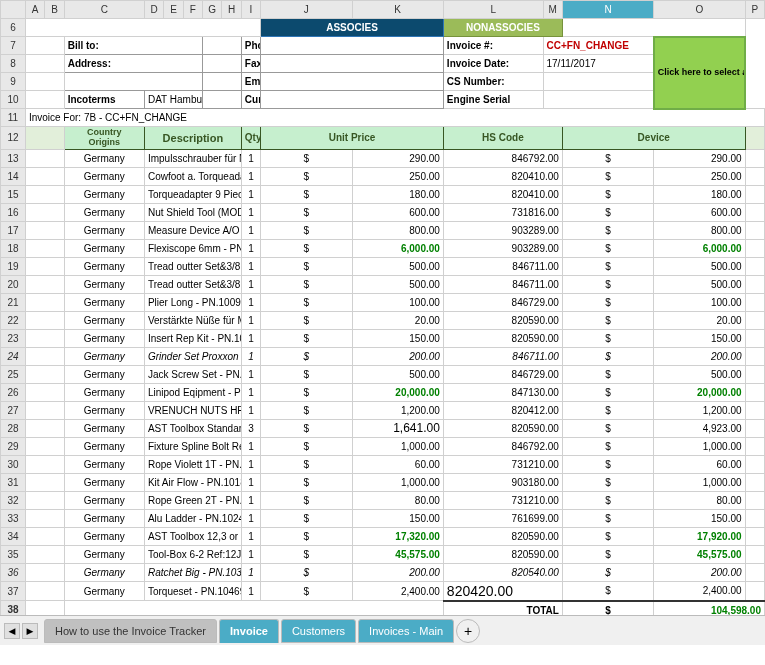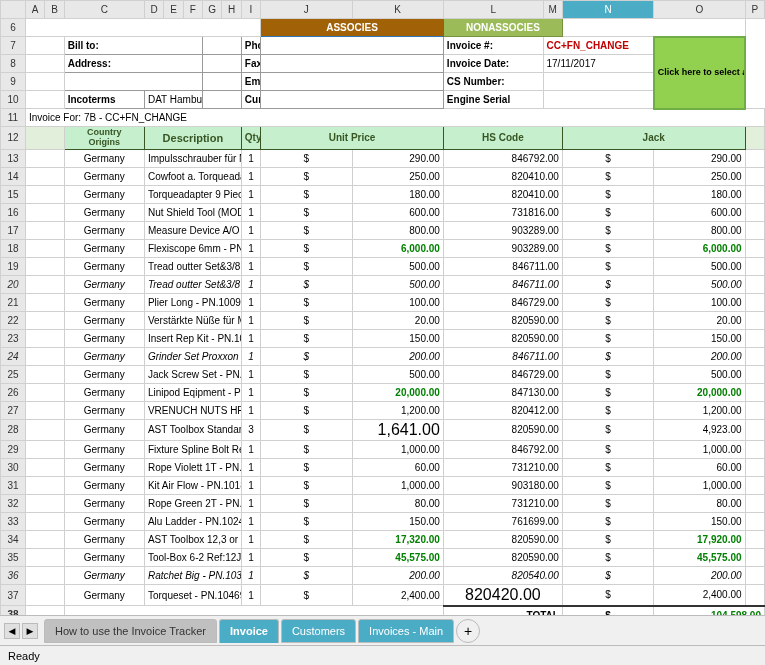--- a/index.html
+++ b/index.html
@@ -142,21 +142,21 @@
           <th class="hdr" style="background:#4bacc6; color:#fff;">N</th>
           <th class="hdr">O</th>
           <th class="hdr">P</th>
         </tr>
       </thead>
       <tbody>
 
         <tr style="height:16px;">
           <td class="rn">6</td>
           <td colspan="9" style="background:#fff;"></td>
-          <td colspan="2" class="assoc-header" style="background:#a16207; color:#fff; text-align:center; font-weight:bold; font-size:10px; border:1px solid #2e75b6;">ASSOCIES</td>
+          <td colspan="2" class="assoc-header" style="background:#0c4a6e; color:#fff; text-align:center; font-weight:bold; font-size:10px; border:1px solid #2e75b6;">ASSOCIES</td>
           <td colspan="2" class="nonassoc-header" style="background:#9bbb59; color:#fff; text-align:center; font-weight:bold; font-size:10px; border:1px solid #76923c;">NONASSOCIES</td>
           <td colspan="2"></td>
         </tr>
 
         <tr style="height:18px;">
           <td class="rn">7</td>
           <td colspan="2" style="background:#fff;"></td>
           <td colspan="4" style="border:1px solid #999; font-weight:bold; font-size:10px;">Bill to:</td>
           <td colspan="2" style="border:1px solid #999;"></td>
           <td style="border:1px solid #999; font-weight:bold;">Phone:</td>
@@ -208,21 +208,21 @@
         </tr>
 
         <tr style="height:20px; background:#e2efda;">
           <td class="rn">12</td>
           <td colspan="2"></td>
           <td class="header-green" style="font-size:9px; line-height:1.1; text-align:center; background:#c6efce; color:#375623; font-weight:bold; border:1px solid #375623;">Country<br>Origins</td>
           <td colspan="5" class="header-green" style="background:#c6efce; color:#375623; font-weight:bold; text-align:center; font-size:11px; border:1px solid #375623;">Description</td>
           <td class="header-green" style="background:#c6efce; color:#375623; font-weight:bold; text-align:center; border:1px solid #375623;">Qty</td>
           <td colspan="2" class="header-green" style="background:#c6efce; color:#375623; font-weight:bold; text-align:center; border:1px solid #375623;">Unit Price</td>
           <td colspan="2" class="header-green" style="background:#c6efce; color:#375623; font-weight:bold; text-align:center; border:1px solid #375623;">HS Code</td>
-          <td colspan="2" class="header-green" style="background:#c6efce; color:#375623; font-weight:bold; text-align:center; border:1px solid #375623;">Jack</td>
+          <td colspan="2" class="header-green" style="background:#c6efce; color:#375623; font-weight:bold; text-align:center; border:1px solid #375623;">Device</td>
           <td></td>
         </tr>
 
         <tr style="height: 18px;">
       <td class="rn">13</td>
       <td colspan="2"></td>
       <td style="border:1px solid #d0d0d0; font-size:10px; text-align:center;">Germany</td>
       <td colspan="5" style="border:1px solid #d0d0d0; font-size:10px;">Impulsschrauber für Mod 6 - PN.1005343</td>
       <td style="border:1px solid #d0d0d0; text-align:center; font-size:10px;">1</td>
       <td style="border:1px solid #d0d0d0; text-align:center; font-size:10px;">$</td>
@@ -303,21 +303,21 @@
       <td style="border:1px solid #d0d0d0; font-size:10px; text-align:center;">Germany</td>
       <td colspan="5" style="border:1px solid #d0d0d0; font-size:10px;">Tread outter Set&amp;3/8 X 32 UNEF_BS - PN.10097</td>
       <td style="border:1px solid #d0d0d0; text-align:center; font-size:10px;">1</td>
       <td style="border:1px solid #d0d0d0; text-align:center; font-size:10px;">$</td>
       <td style="border:1px solid #d0d0d0; text-align:right; font-size:10px; ">500.00</td>
       <td colspan="2" style="border:1px solid #d0d0d0; text-align:right; font-size:10px;">846711.00</td>
       <td style="border:1px solid #d0d0d0; text-align:center; font-size:10px;">$</td>
       <td style="border:1px solid #d0d0d0; text-align:right; font-size:10px; ">500.00</td>
       <td></td>
     </tr>
-          <tr style="height: 18px; font-style: italic;">
+          <tr style="height: 18px;">
       <td class="rn">20</td>
       <td colspan="2"></td>
       <td style="border:1px solid #d0d0d0; font-size:10px; text-align:center;">Germany</td>
       <td colspan="5" style="border:1px solid #d0d0d0; font-size:10px;">Tread outter Set&amp;3/8 X 32 UNEF_BS - PN.10097</td>
       <td style="border:1px solid #d0d0d0; text-align:center; font-size:10px;">1</td>
       <td style="border:1px solid #d0d0d0; text-align:center; font-size:10px;">$</td>
       <td style="border:1px solid #d0d0d0; text-align:right; font-size:10px; ">500.00</td>
       <td colspan="2" style="border:1px solid #d0d0d0; text-align:right; font-size:10px;">846711.00</td>
       <td style="border:1px solid #d0d0d0; text-align:center; font-size:10px;">$</td>
       <td style="border:1px solid #d0d0d0; text-align:right; font-size:10px; ">500.00</td>
@@ -414,21 +414,21 @@
       <td style="border:1px solid #d0d0d0; text-align:right; font-size:10px; ">1,200.00</td>
       <td></td>
     </tr>
           <tr style="height: 18px;">
       <td class="rn">28</td>
       <td colspan="2"></td>
       <td style="border:1px solid #d0d0d0; font-size:10px; text-align:center;">Germany</td>
       <td colspan="5" style="border:1px solid #d0d0d0; font-size:10px;">AST Toolbox Standart - PN.1014936</td>
       <td style="border:1px solid #d0d0d0; text-align:center; font-size:10px;">3</td>
       <td style="border:1px solid #d0d0d0; text-align:center; font-size:10px;">$</td>
-      <td style="border:1px solid #d0d0d0; text-align:right; font-size:16px; ">1,641.00</td>
+      <td style="border:1px solid #d0d0d0; text-align:right; font-size:12px; ">1,641.00</td>
       <td colspan="2" style="border:1px solid #d0d0d0; text-align:right; font-size:10px;">820590.00</td>
       <td style="border:1px solid #d0d0d0; text-align:center; font-size:10px;">$</td>
       <td style="border:1px solid #d0d0d0; text-align:right; font-size:10px; ">4,923.00</td>
       <td></td>
     </tr>
           <tr style="height: 18px;">
       <td class="rn">29</td>
       <td colspan="2"></td>
       <td style="border:1px solid #d0d0d0; font-size:10px; text-align:center;">Germany</td>
       <td colspan="5" style="border:1px solid #d0d0d0; font-size:10px;">Fixture Spline Bolt Remove - PN.1017653</td>
@@ -532,21 +532,21 @@
       <td></td>
     </tr>
           <tr style="height: 18px;">
       <td class="rn">37</td>
       <td colspan="2"></td>
       <td style="border:1px solid #d0d0d0; font-size:10px; text-align:center;">Germany</td>
       <td colspan="5" style="border:1px solid #d0d0d0; font-size:10px;">Torqueset - PN.1046902</td>
       <td style="border:1px solid #d0d0d0; text-align:center; font-size:10px;">1</td>
       <td style="border:1px solid #d0d0d0; text-align:center; font-size:10px;">$</td>
       <td style="border:1px solid #d0d0d0; text-align:right; font-size:10px; ">2,400.00</td>
-      <td colspan="2" style="border:1px solid #d0d0d0; text-align:center; font-size:16px;">820420.00</td>
+      <td colspan="2" style="border:1px solid #d0d0d0; text-align:left; font-size:14px;">820420.00</td>
       <td style="border:1px solid #d0d0d0; text-align:center; font-size:10px;">$</td>
       <td style="border:1px solid #d0d0d0; text-align:right; font-size:10px; ">2,400.00</td>
       <td></td>
     </tr>
           <tr id="total-row" style="height:18px; font-weight:bold;">
           <td class="rn">38</td>
           <td colspan="2"></td>
           <td colspan="9"></td>
           <td colspan="2" style="text-align:right; font-weight:bold; border-top:2px solid #333;">TOTAL</td>
           <td style="text-align:center; border-top:2px solid #333;">$</td>
@@ -569,17 +569,14 @@
     </div>
     <div class="tab" style="background:#4bacc6; color:#fff;">
       <span>Customers</span>
     </div>
     <div class="tab" style="background:#4bacc6; color:#fff;">
       <span>Invoices - Main</span>
     </div>
     <div class="tab plus">+</div>
   </div>
 
-  <div class="status-bar">
-    <span>Ready</span>
-  </div>
 
 </div>
 
 </body></html>

